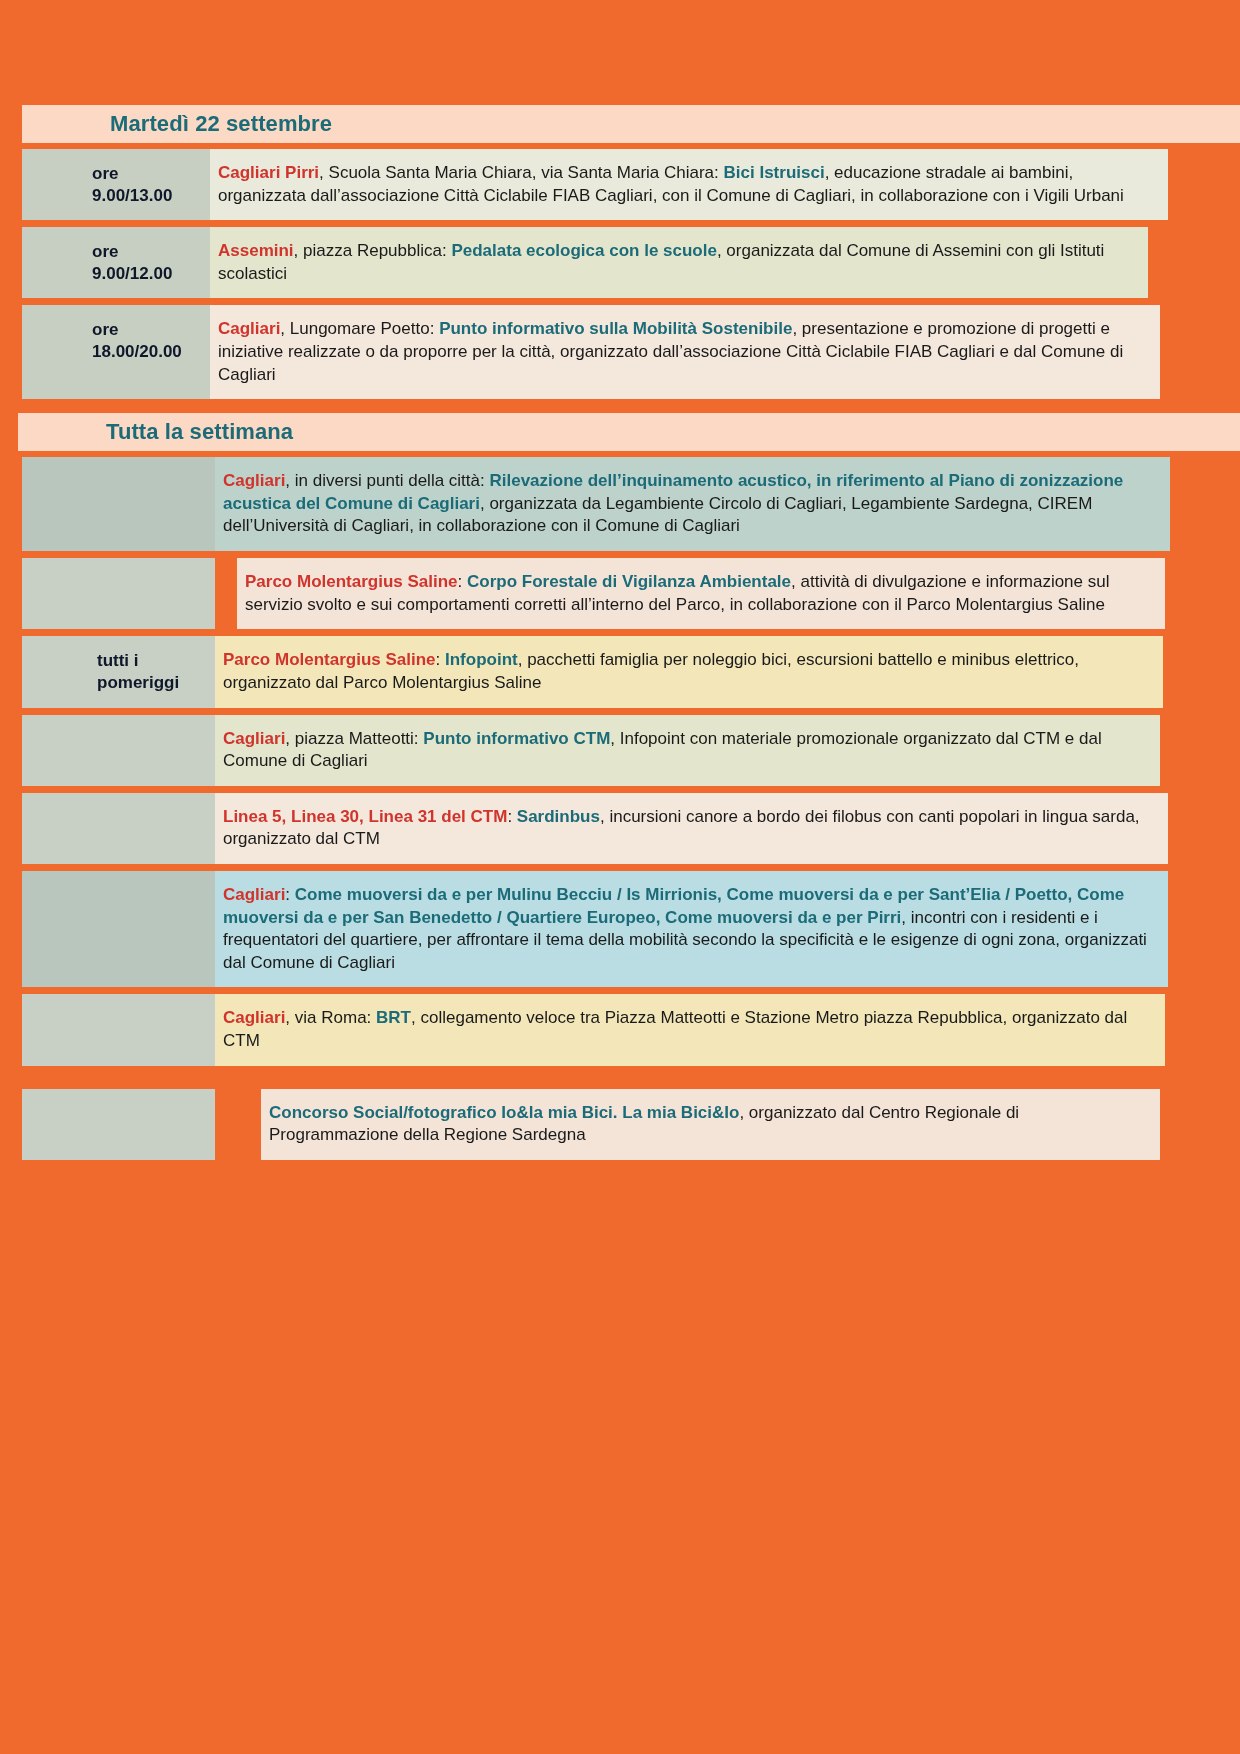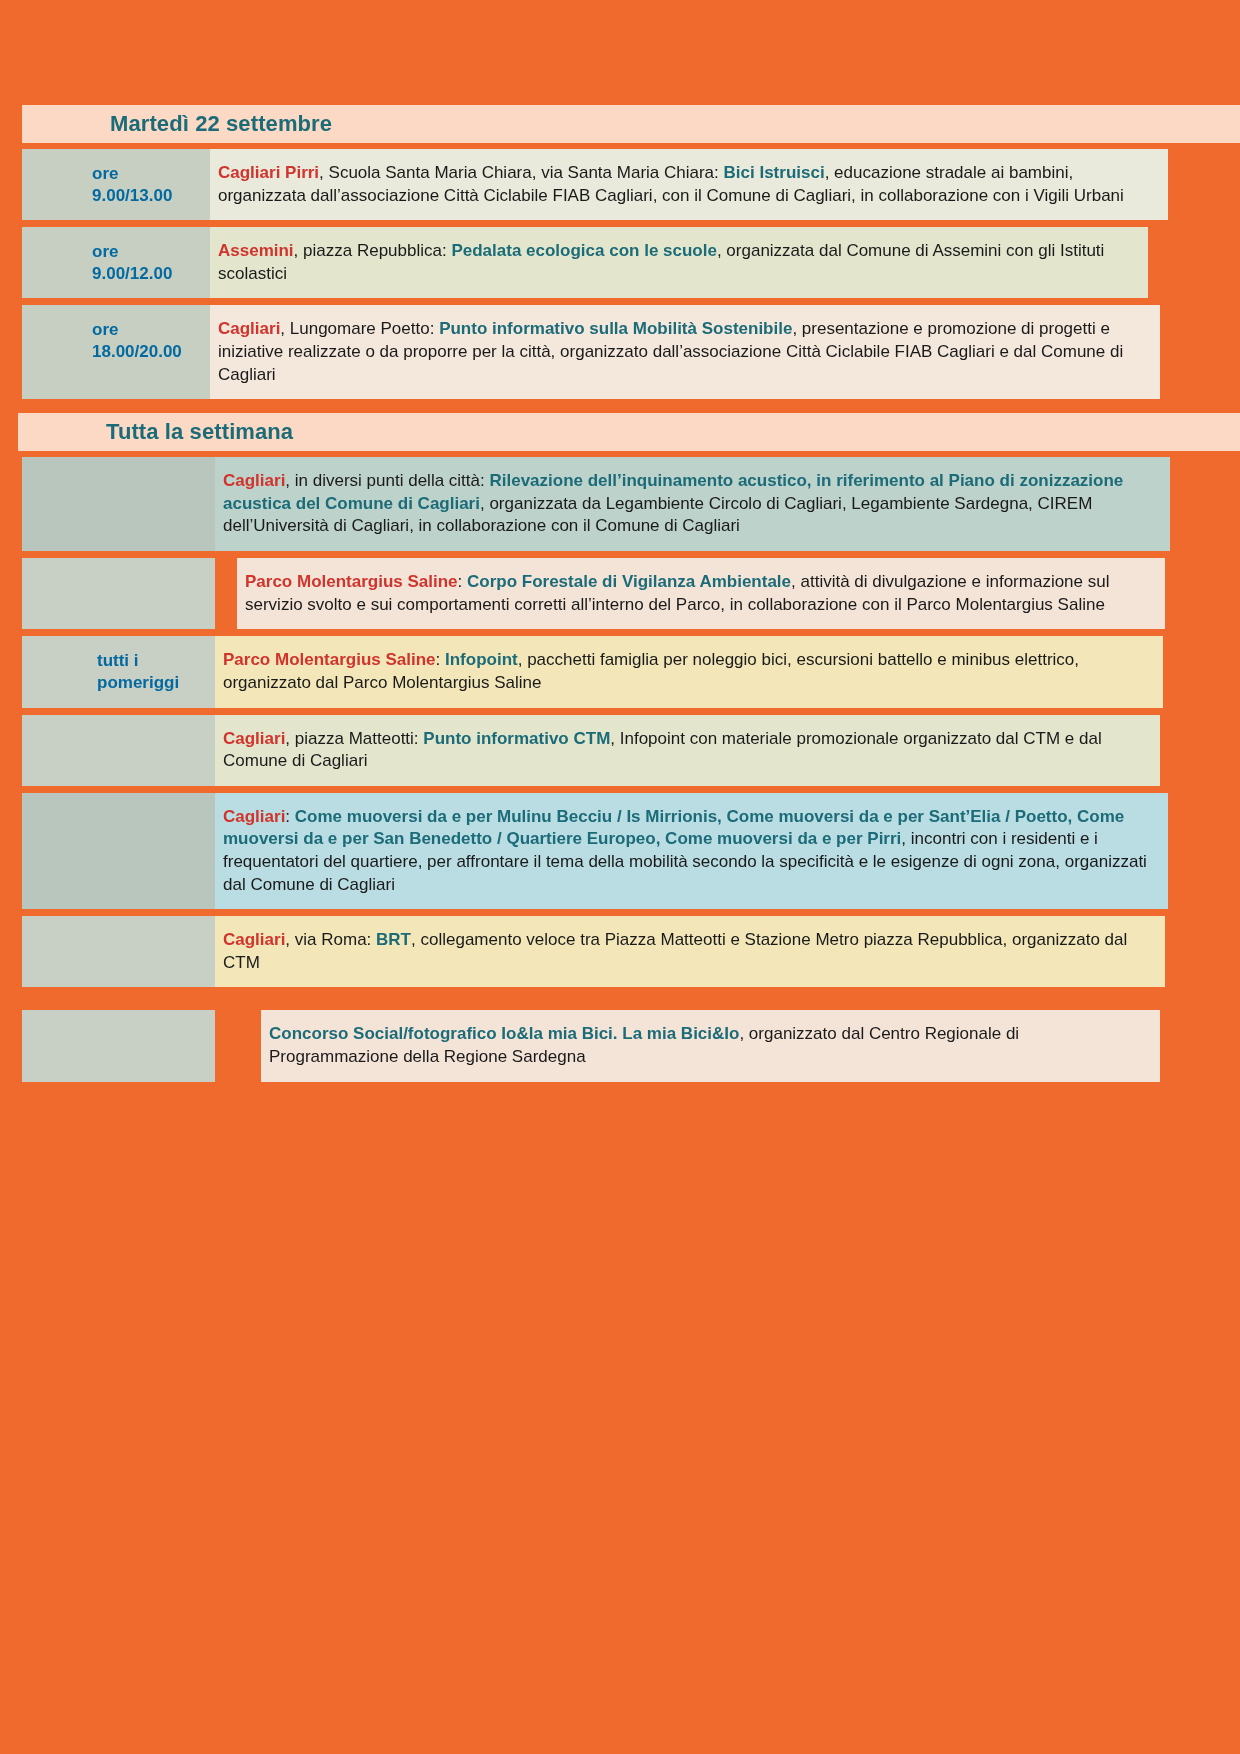--- a/index.html
+++ b/index.html
@@ -45,21 +45,21 @@
     align-items: stretch;
     margin: 0 auto;
   }
   .row .time-cell {
     width: 140px;
     flex: 0 0 140px;
     box-sizing: border-box;
     padding: 14px 0 12px 22px;
     font-size: 17px;
     font-weight: bold;
-    color: #0369a1;
+    color: #0f172a;
     line-height: 1.28;
   }
   .row .time-cell.empty {
     color: transparent;
   }
   .row .body-cell {
     flex: 1 1 auto;
     box-sizing: border-box;
     padding: 13px 16px 13px 8px;
     font-size: 17px;
@@ -120,20 +120,24 @@
           <div>tutti i</div>
           <div>pomeriggi</div>
         </div>
         <div class="body-cell" style="background: rgb(243, 231, 185);"><b class="red">Parco Molentargius Saline</b><span>: </span><b class="teal">Infopoint</b><span>, pacchetti famiglia per noleggio bici, escursioni battello e minibus elettrico, organizzato dal Parco Molentargius Saline</span></div>
       </div>
       <div class="row" style="width: 1085px; margin-left: 75px; margin-bottom: 7px;">
         <div class="time-cell empty" style="background: rgb(200, 207, 196); margin-left: -53px; padding-left: 75px; flex-basis: 193px; width: 193px;">&nbsp;</div>
         <div class="body-cell" style="background: rgb(227, 230, 205);"><b class="red">Cagliari</b><span>, piazza Matteotti: </span><b class="teal">Punto informativo CTM</b><span>, Infopoint con materiale promozionale organizzato dal CTM e dal Comune di Cagliari</span></div>
       </div>
       <div class="row" style="width: 1093px; margin-left: 75px; margin-bottom: 7px;">
+        <div class="time-cell empty" style="background: rgb(200, 207, 196); margin-left: -53px; padding-left: 75px; flex-basis: 193px; width: 193px;">&nbsp;</div>
+        <div class="body-cell" style="background: rgb(244, 231, 220);"><b class="red">Linea 5, Linea 30, Linea 31 del CTM</b><span>: </span><b class="teal">Sardinbus</b><span>, incursioni canore a bordo dei filobus con canti popolari in lingua sarda, organizzato dal CTM</span></div>
+      </div>
+      <div class="row" style="width: 1093px; margin-left: 75px; margin-bottom: 7px;">
         <div class="time-cell empty" style="background: rgb(185, 198, 189); margin-left: -53px; padding-left: 75px; flex-basis: 193px; width: 193px;">&nbsp;</div>
         <div class="body-cell" style="background: rgb(185, 221, 226);"><b class="red">Cagliari</b><span>: </span><b class="teal">Come muoversi da e per Mulinu Becciu / Is Mirrionis, Come muoversi da e per Sant’Elia / Poetto, Come muoversi da e per San Benedetto / Quartiere Europeo, Come muoversi da e per Pirri</b><span>, incontri con i residenti e i frequentatori del quartiere, per affrontare il tema della mobilità secondo la specificità e le esigenze di ogni zona, organizzati dal Comune di Cagliari</span></div>
       </div>
       <div class="row" style="width: 1090px; margin-left: 75px; margin-bottom: 23px;">
         <div class="time-cell empty" style="background: rgb(200, 207, 196); margin-left: -53px; padding-left: 75px; flex-basis: 193px; width: 193px;">&nbsp;</div>
         <div class="body-cell" style="background: rgb(243, 231, 185);"><b class="red">Cagliari</b><span>, via Roma: </span><b class="teal">BRT</b><span>, collegamento veloce tra Piazza Matteotti e Stazione Metro piazza Repubblica, organizzato dal CTM</span></div>
       </div>
       <div class="row" style="width: 1085px; margin-left: 75px; margin-bottom: 7px;">
         <div class="time-cell empty" style="background: rgb(200, 207, 196); margin-left: -53px; padding-left: 75px; flex-basis: 193px; width: 193px;">&nbsp;</div>
         <div class="body-cell" style="background: rgb(244, 228, 216); margin-left: 46px;"><b class="teal">Concorso Social/fotografico Io&amp;la mia Bici. La mia Bici&amp;Io</b><span>, organizzato dal Centro Regionale di Programmazione della Regione Sardegna</span></div>

